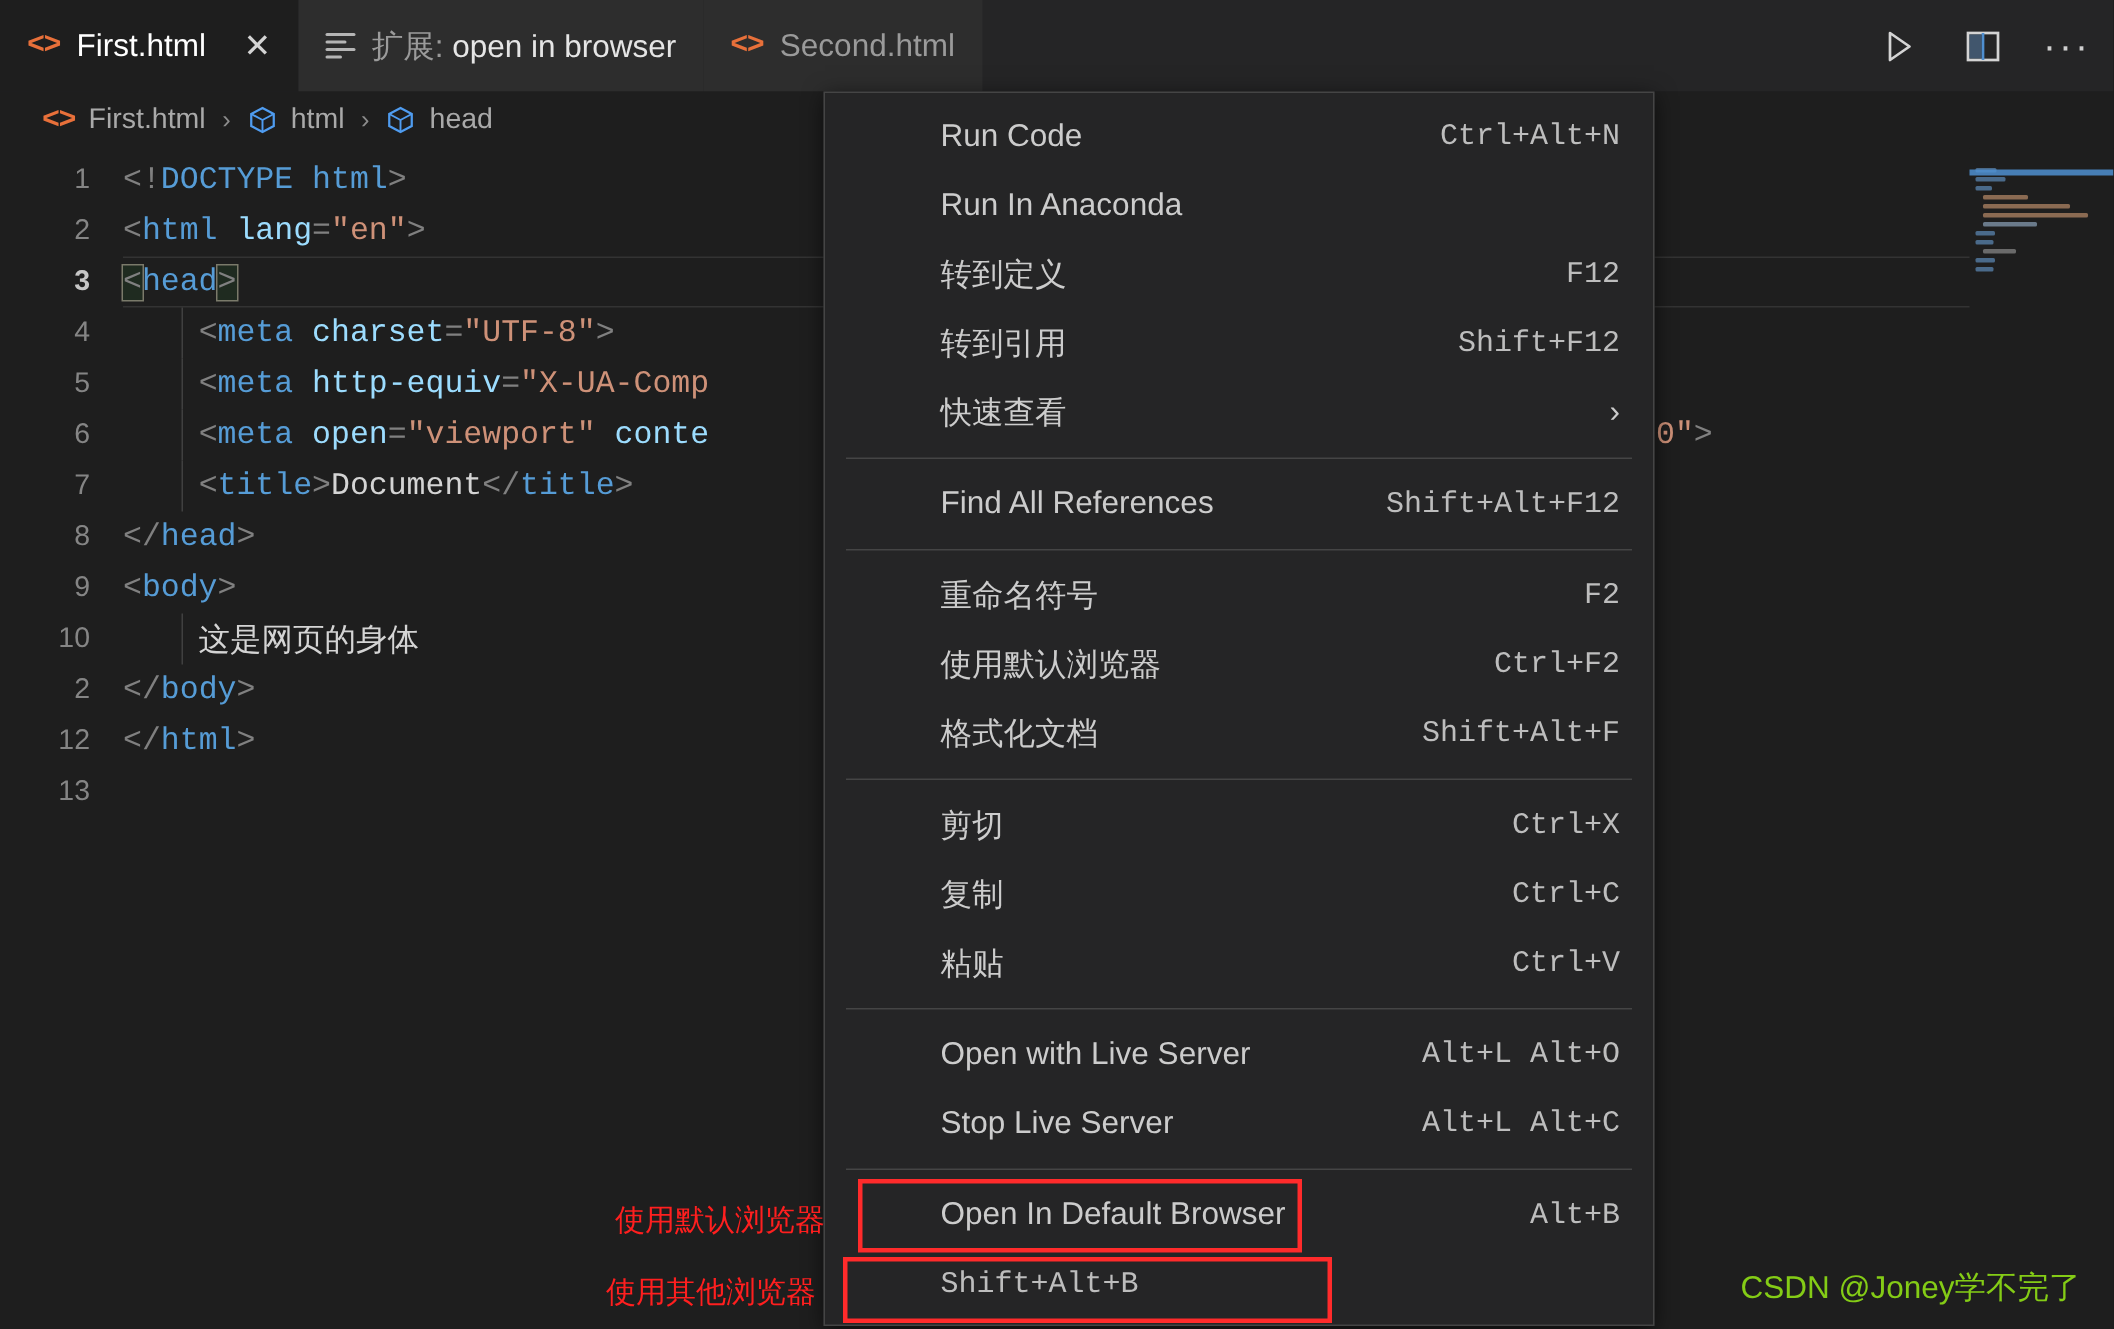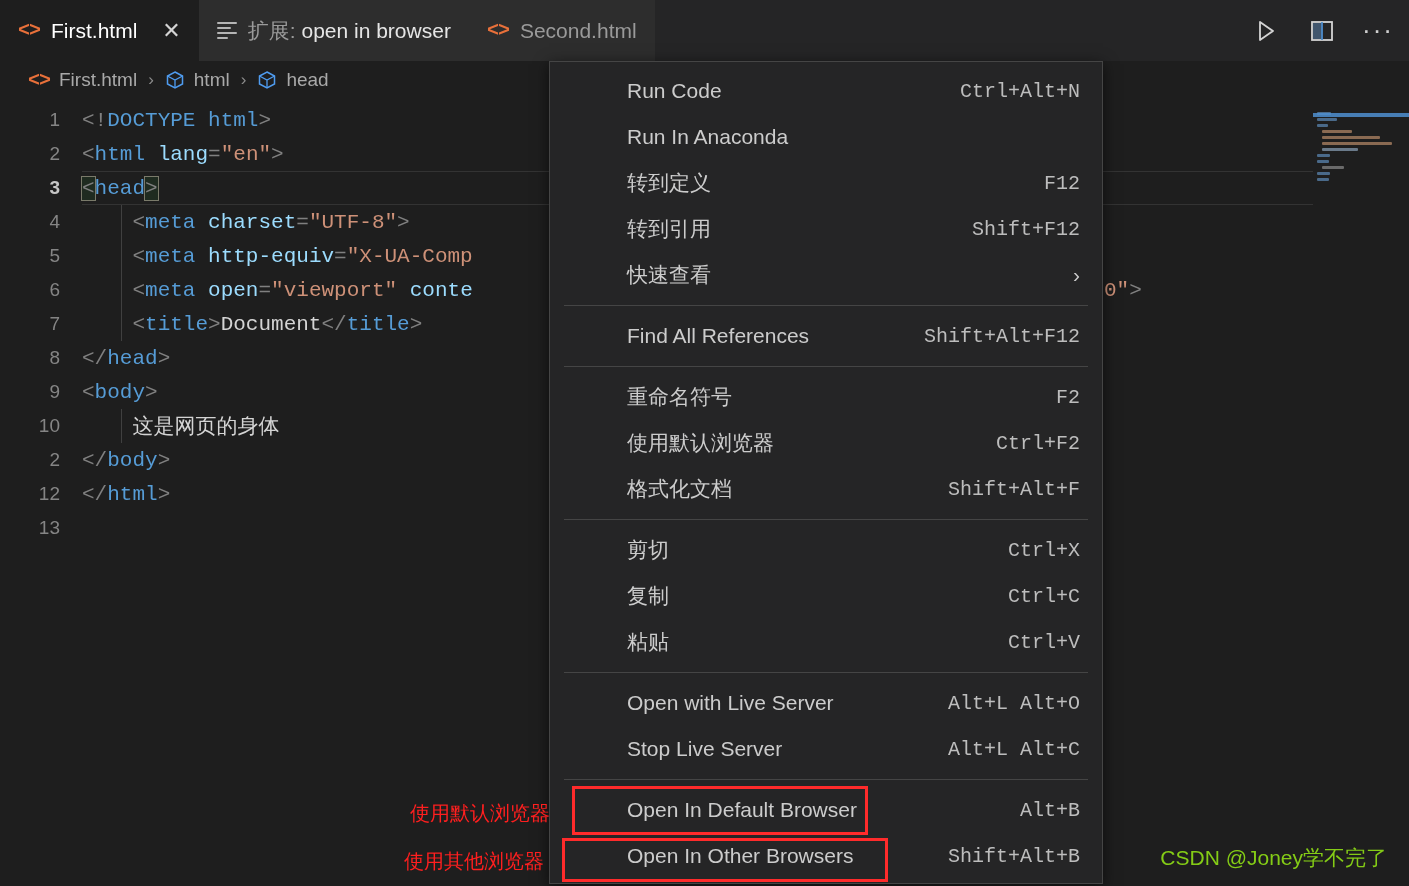--- a/index.html
+++ b/index.html
@@ -285,21 +285,20 @@
         <div class="mi">
           <span class="mi-label">Stop Live Server</span>
           <span class="mi-key">Alt+L Alt+C</span>
         </div>
         <div class="sep"></div>
         <div class="mi boxed">
           <span class="mi-label">Open In Default Browser</span>
           <span class="mi-key">Alt+B</span>
         </div>
         <div class="mi boxed">
-          <span class="mi-label">Open In Other Browsers</span>
           <span class="mi-key">Shift+Alt+B</span>
         </div>
       </div>
   </div>
 
   <div class="redbox" style="left:572px; top:786px; width:296px; height:49px;"></div>
   <div class="redbox" style="left:562px; top:838px; width:326px; height:44px;"></div>
 
   <div class="annot" style="left:410px; top:800px;">使用默认浏览器</div>
   <div class="annot" style="left:404px; top:848px;">使用其他浏览器</div>

